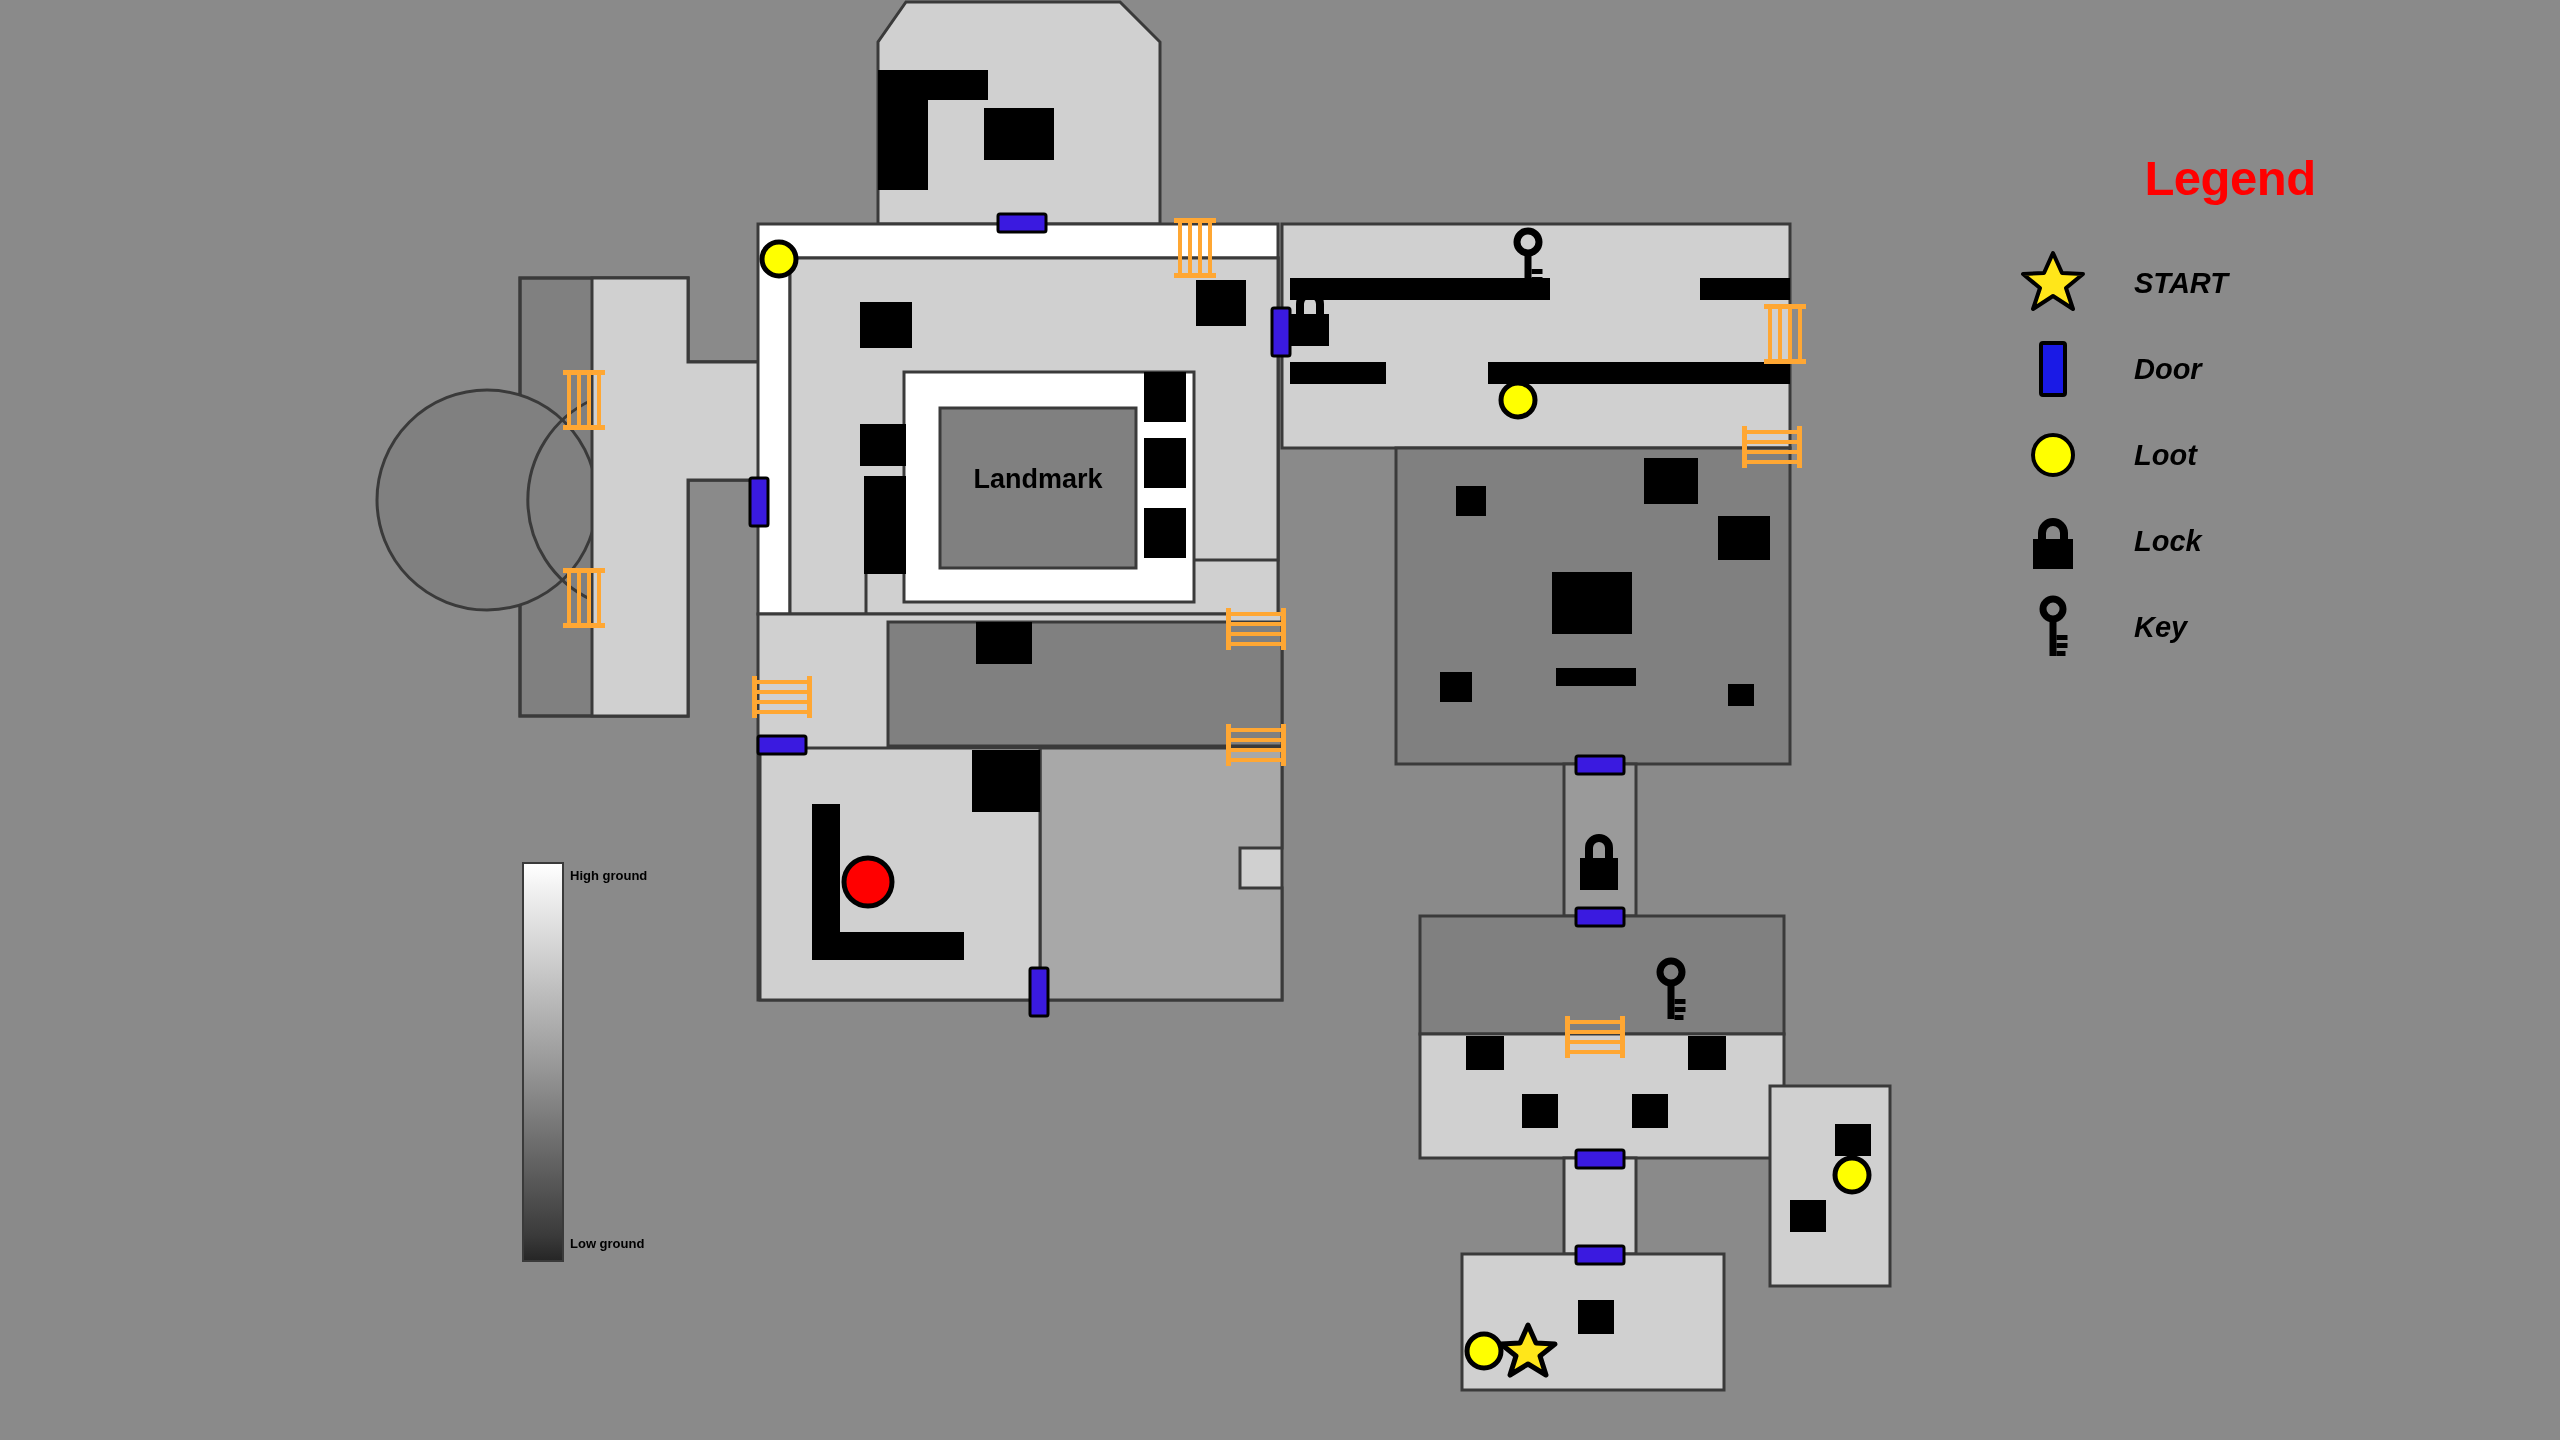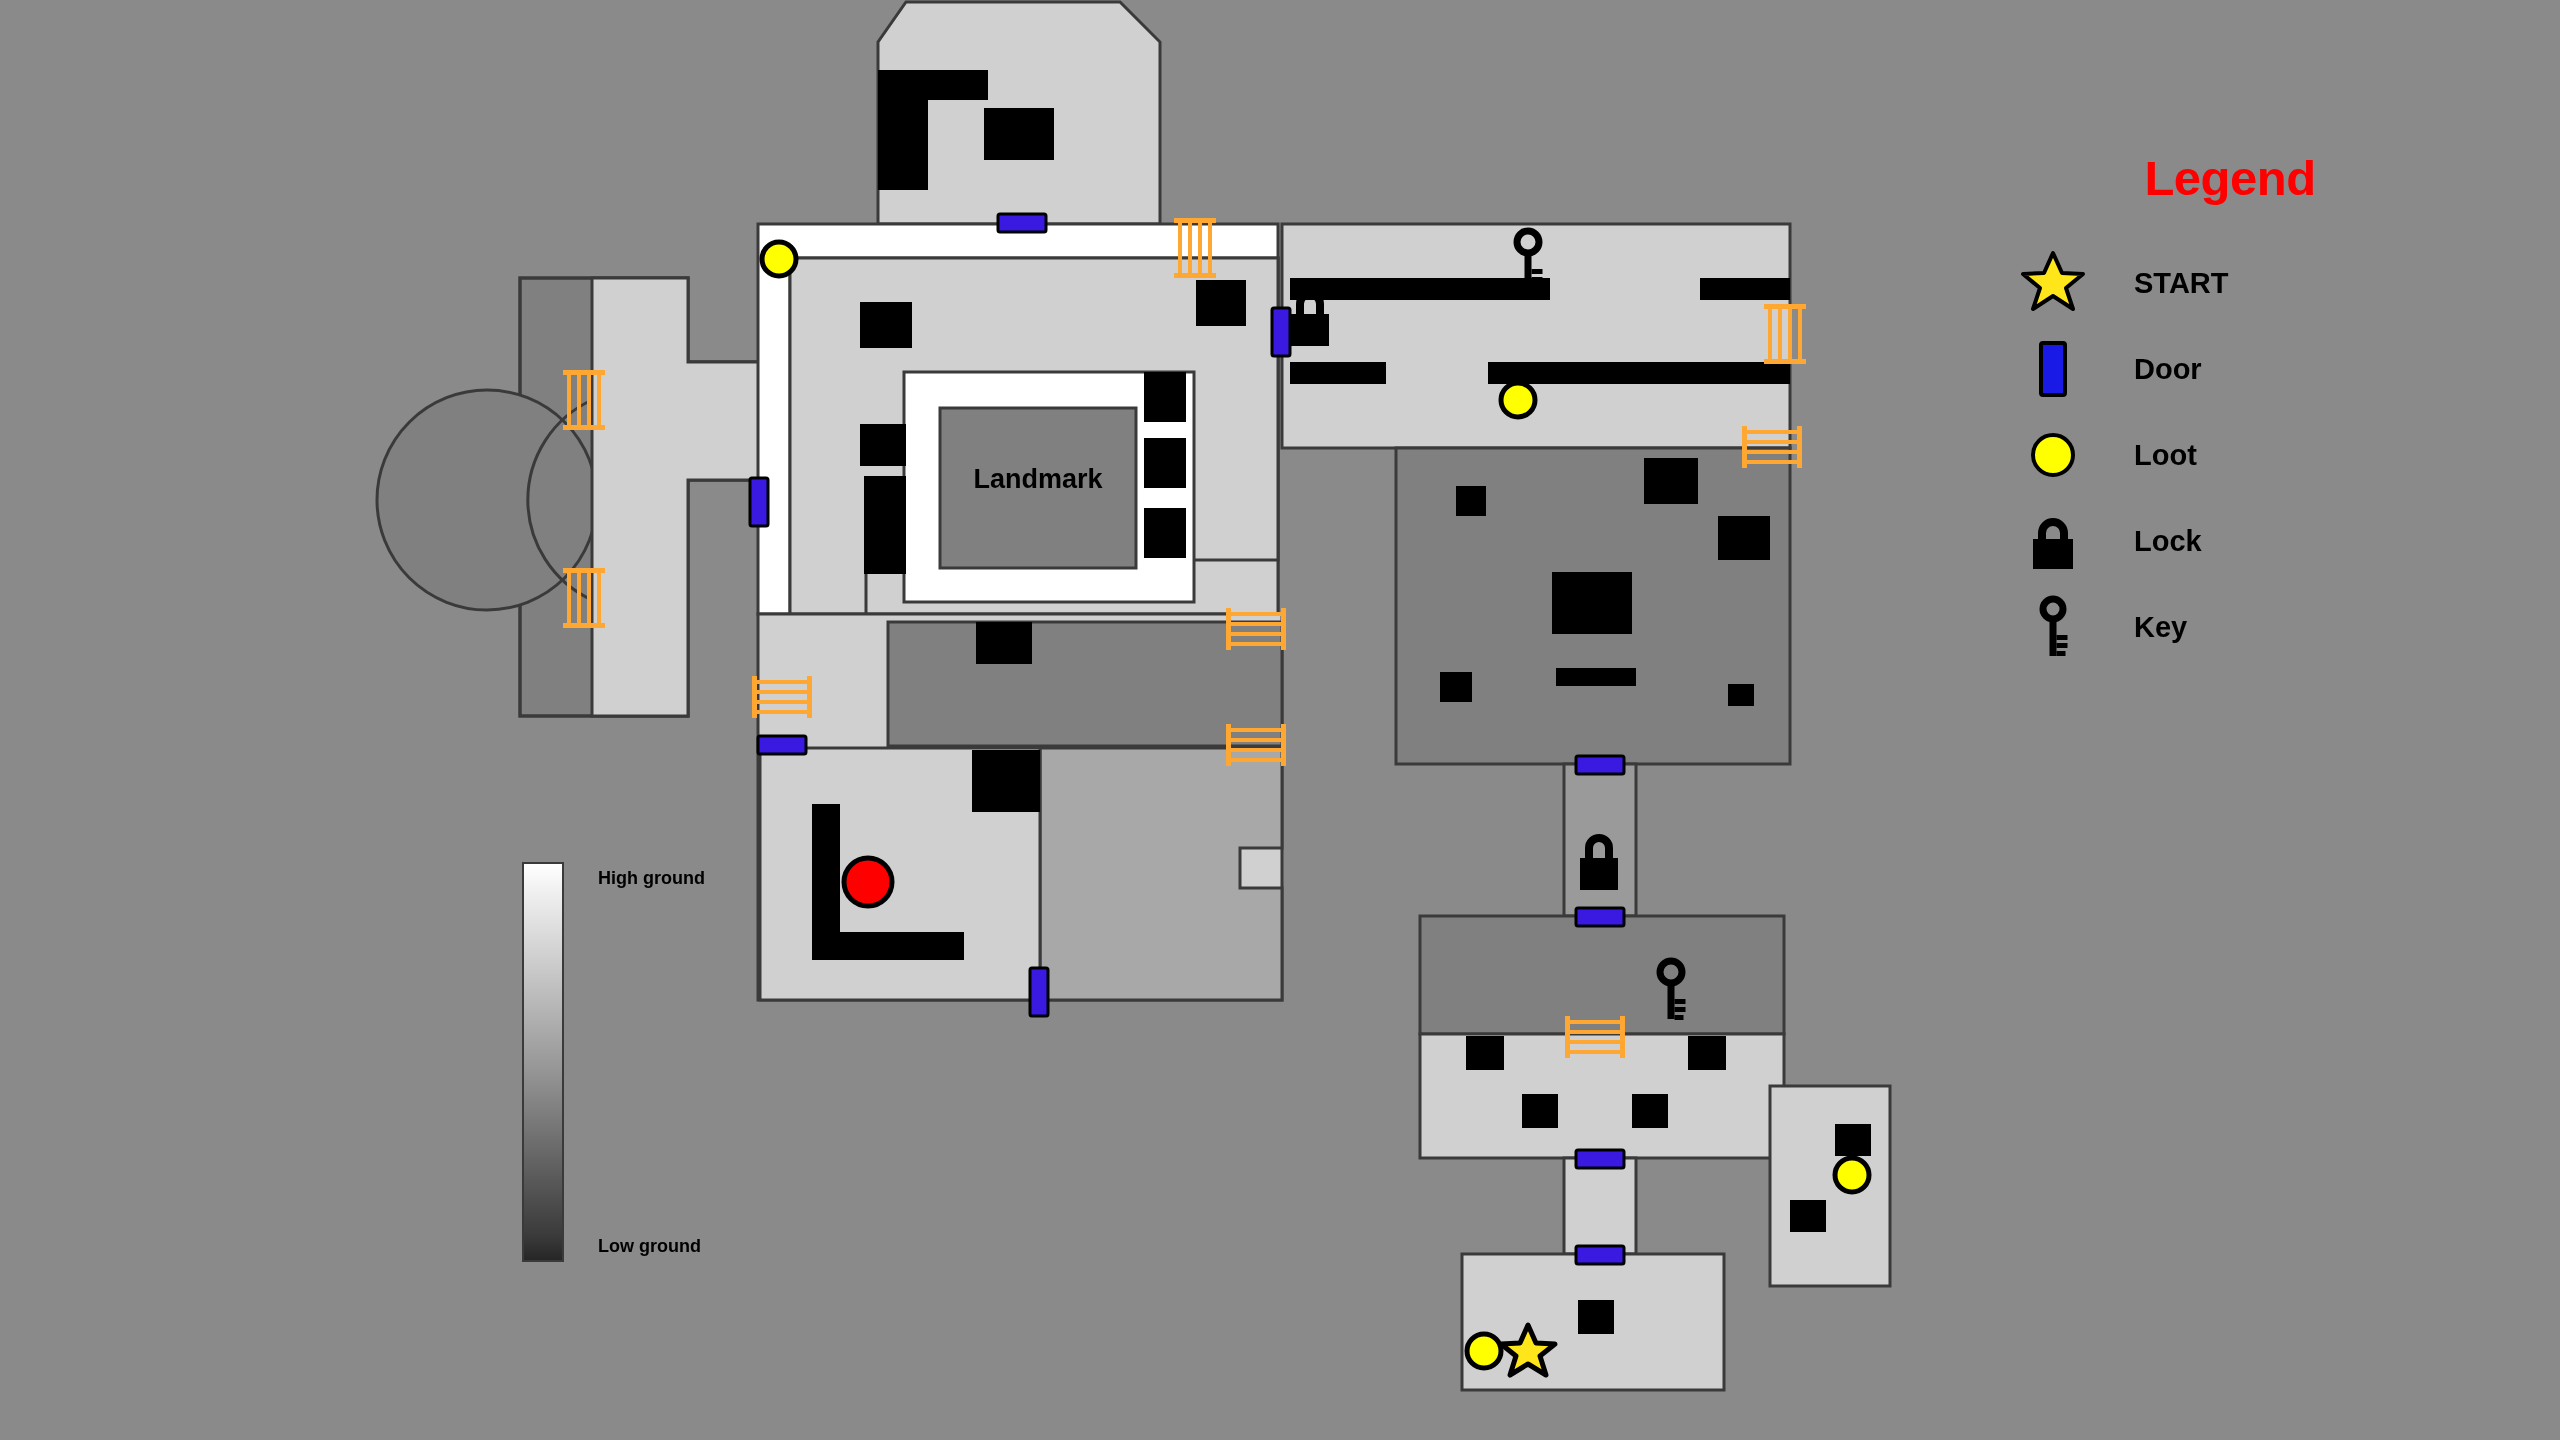--- a/index.html
+++ b/index.html
@@ -36,20 +36,21 @@
     font-size: 49px;
     font-weight: bold;
     margin: 0 0 34px 20px;
     letter-spacing: -0.5px;
     text-align: center;
   }
   .legend-row {
     display: flex;
     align-items: center;
     height: 86px;
+    font-style: italic;
   }
   .legend-icon {
     width: 86px;
     min-width: 86px;
     display: flex;
     align-items: center;
     justify-content: center;
   }
   .legend-label {
     color: #000000;
@@ -71,23 +72,23 @@
     left: 0;
     top: 0;
     width: 42px;
     height: 400px;
     border: 2px solid #3a3a3a;
     box-sizing: border-box;
     background: linear-gradient(to bottom, #ffffff 0%, #f2f2f2 6%, #9a9a9a 50%, #3a3a3a 94%, #262626 100%);
   }
   .scale-label {
     position: absolute;
-    left: 76px;
+    left: 48px;
     color: #000000;
-    font-size: 18px;
+    font-size: 13px;
     font-weight: bold;
     white-space: nowrap;
   }
   #scale-high { top: 6px; }
   #scale-low  { top: 374px; text-align: right; }
   .landmark-text {
     font-family: "Liberation Sans", sans-serif;
     font-size: 27px;
     font-weight: bold;
     fill: #000000;

